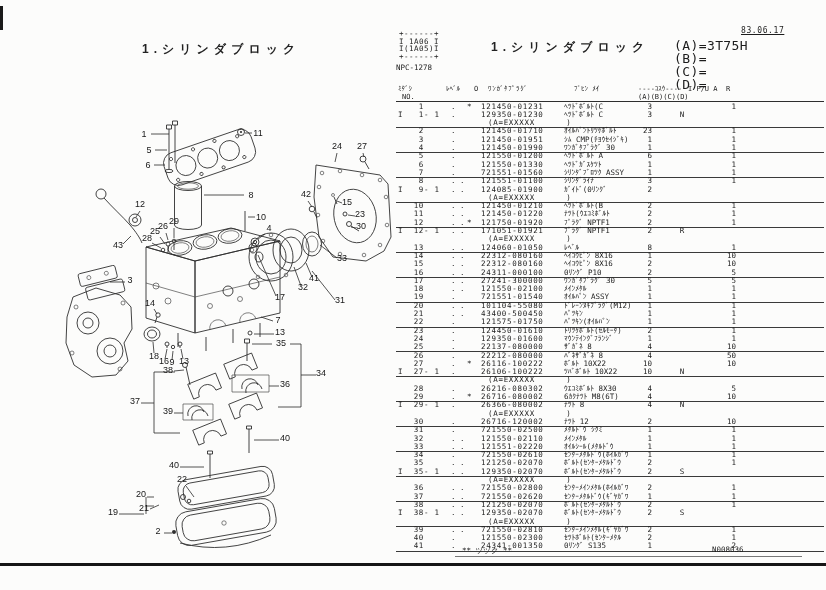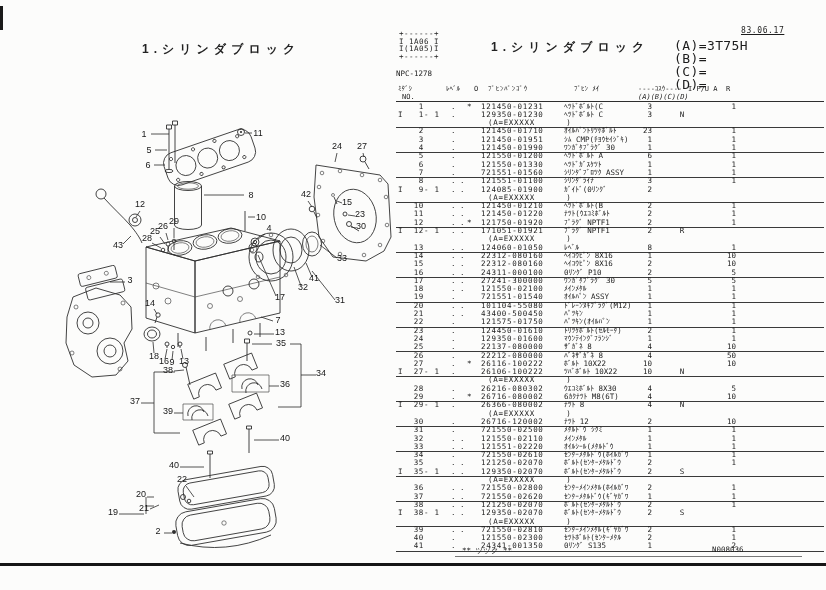--- a/index.html
+++ b/index.html
@@ -44,35 +44,35 @@
 
 <div id="page">
 
   <div class="abs jp-title" style="left:142px;top:41px;">1.シリンダブロック</div>
   <div class="abs jp-title" style="left:491px;top:39px;">1.シリンダブロック</div>
   <div class="abs date" style="left:741px;top:26px;text-decoration:underline;">83.06.17</div>
   <pre class="abs model-box" style="left:399px;top:30px;margin:0;">+------+
 I 1A06 I
 I(1A05)I
 +------+</pre>
-  <div class="abs mono7" style="left:396px;top:64px;margin-top:6px;">NPC-1278</div>
+  <div class="abs mono7" style="left:396px;top:64px;">NPC-1278</div>
   <pre class="abs applic" style="left:674px;top:39px;margin:0;">(A)=3T75H
 (B)=
 (C)=
 (D)=</pre>
 
   <div id="theader">
     <span style="left:398px;top:85px;">ﾐﾀﾞｼ</span>
     <span style="left:402px;top:93px;">NO.</span>
     <span style="left:446px;top:85px;">ﾚﾍﾞﾙ</span>
     <span style="left:474px;top:85px;">O</span>
-    <span style="left:488px;top:85px;letter-spacing:0.7px;">ﾌﾞﾋﾝﾊﾞﾝｺﾞｳ</span>
+    <span style="left:488px;top:85px;letter-spacing:0.7px;">ﾜﾝｶﾞﾀﾌﾟﾗｸﾞ</span>
     <span style="left:574px;top:85px;">ﾌﾞﾋﾝ ﾒｲ</span>
     <span style="left:638px;top:85px;">----ｺｽｳ----</span>
-    <span style="left:638px;top:93px;font-style:italic;">(A)(B)(C)(D)</span>
+    <span style="left:638px;top:93px;">(A)(B)(C)(D)</span>
     <span style="left:688px;top:85px;">I P/U A  R</span>
   </div>
   <div class="hrule" style="left:396px;top:101px;width:428px;height:1px;"></div>
 
   <div id="rows-host">
       <div class="trow" style="top: 102.5px;">
         <span class="c-no">    1</span>
         <span class="c-lvl">.</span>
         <span class="c-star">*</span>
         <span class="c-part">121450-01231</span>

